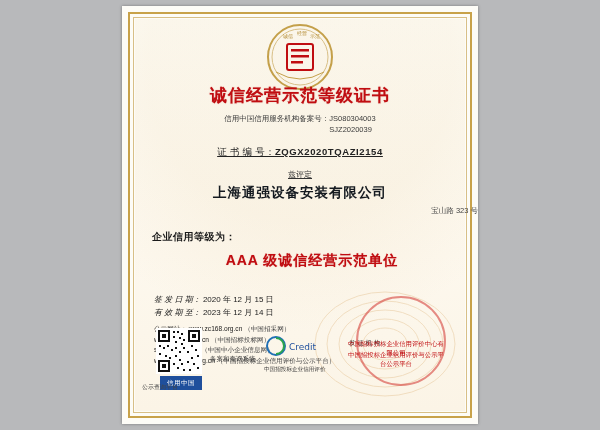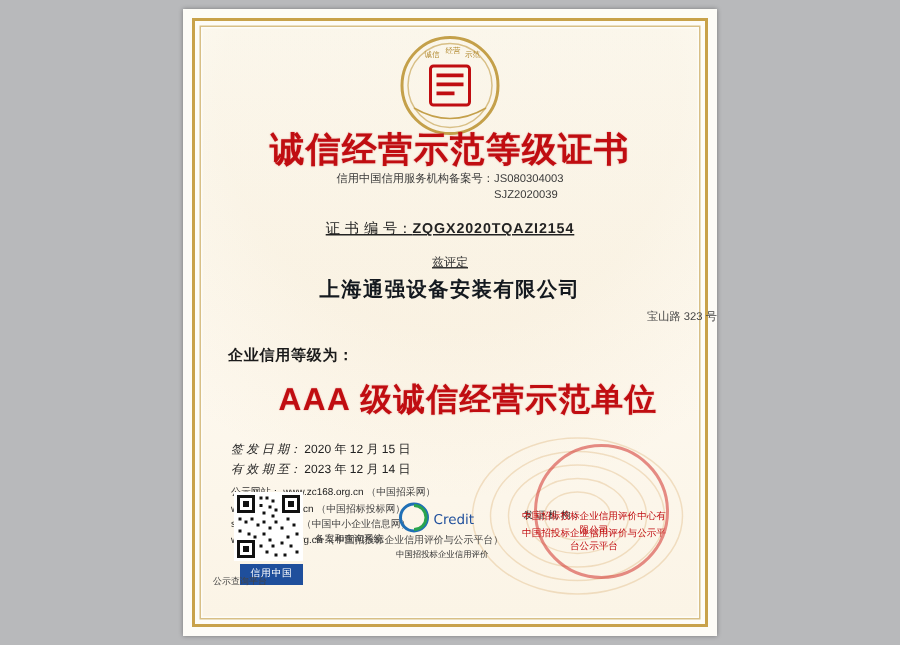--- a/index.html
+++ b/index.html
@@ -46,21 +46,21 @@
 
   
   .emblem{
     position:absolute;left:50%;top:14px;transform:translateX(-50%);
     width:74px;height:74px;
   }
 
   .title{
     position:absolute;left:0;right:0;top:78px;text-align:center;
     font-family:"DejaVu Sans","Liberation Sans",sans-serif;
-    font-size:23px;font-weight:bold;color:#c00d11;letter-spacing:1px;
+    font-size:17px;font-weight:bold;color:#c00d11;letter-spacing:1px;
     text-shadow:0 0 1px rgba(192,13,17,.5);
   }
   .recordline{
     position:absolute;left:0;right:0;top:108px;text-align:center;
     font-size:7.5px;color:#3a3a3a;line-height:1.45;
   }
   .recordline .num{display:block;}
   .rec-label{display:inline-block;}
   .rec-nums{display:inline-block;text-align:left;vertical-align:top;}
 
@@ -81,21 +81,21 @@
   .cnline{
     position:absolute;left:0;right:0;top:200px;text-align:right;
     font-size:7.5px;color:#444;
   }
   .gradelabel{
     position:absolute;left:30px;top:224px;
     font-size:10px;font-weight:bold;color:#1b1b1b;letter-spacing:.5px;
   }
   .grade{
     position:absolute;left:0;right:0;top:246px;text-align:center;
-    font-size:21px;font-weight:bold;color:#c00d11;letter-spacing:1px;
+    font-size:14px;font-weight:bold;color:#c00d11;letter-spacing:1px;
     text-shadow:0 0 1px rgba(192,13,17,.45);
     padding-left:24px;
   }
 
   .dates{
     position:absolute;left:32px;top:287px;font-size:8px;color:#222;line-height:1.65;
   }
   .dates .row span.lab{display:inline-block;font-style:italic;}
   .links{
     position:absolute;left:32px;top:318px;font-size:6.6px;color:#333;line-height:1.62;

